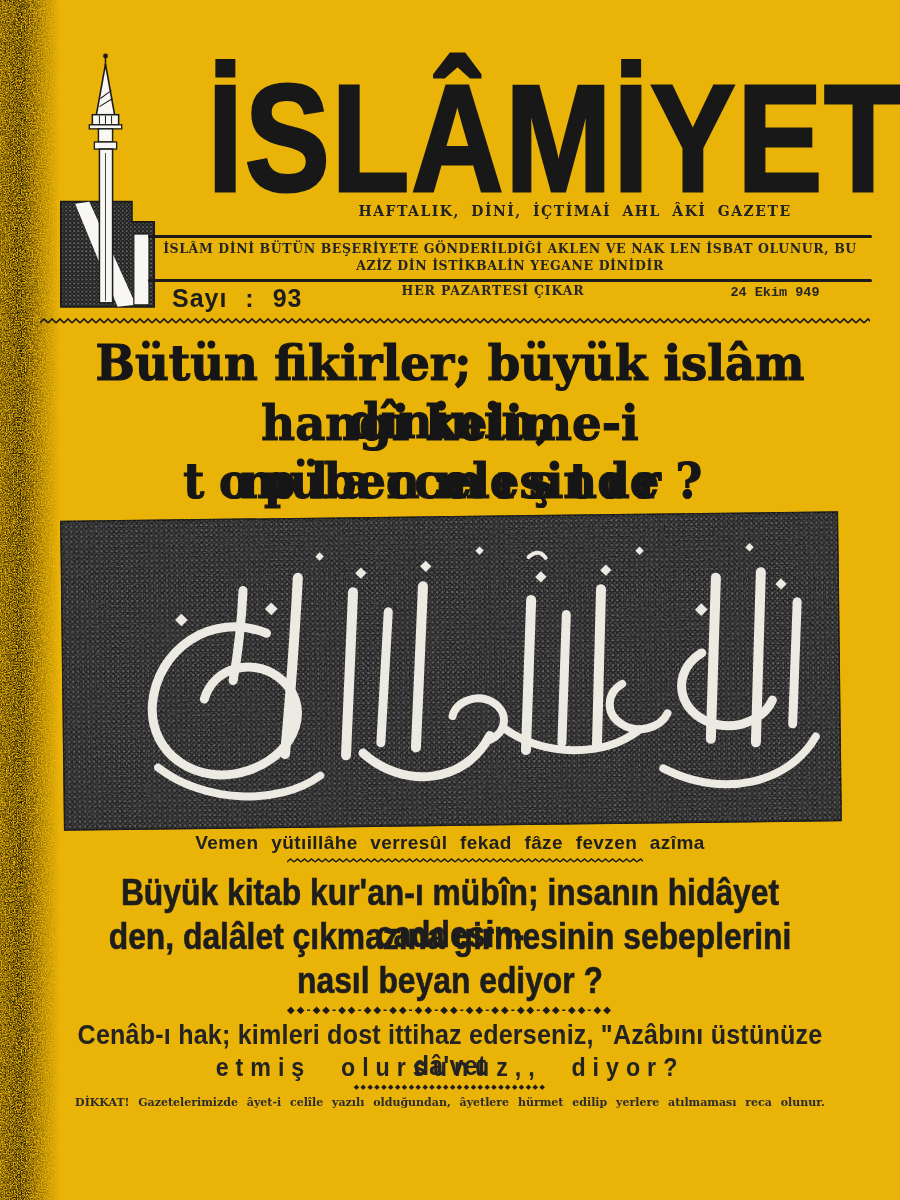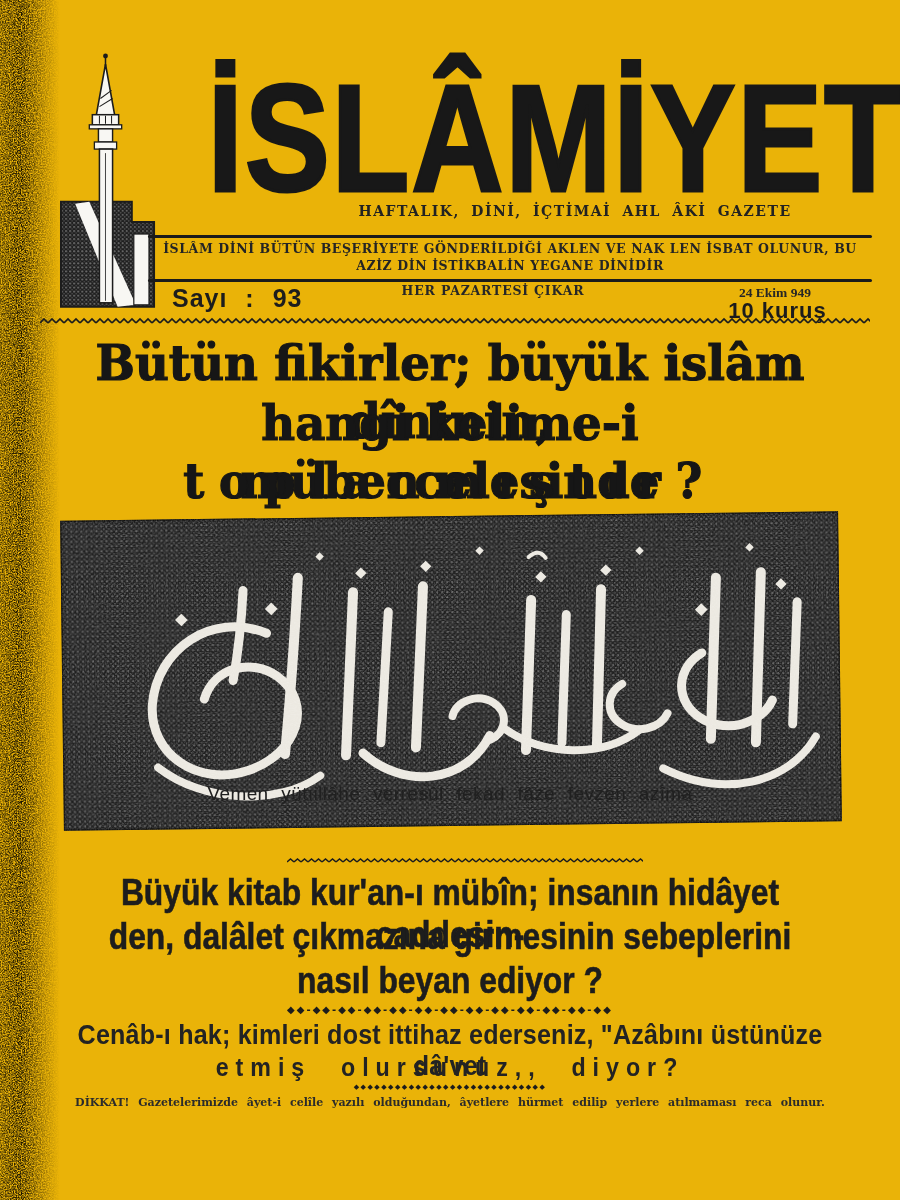--- a/index.html
+++ b/index.html
@@ -49,21 +49,21 @@
     left:318px; top:283px; width:350px; text-align:center;
     font-family:"DejaVu Serif", serif; font-weight:bold;
     font-size:12.5px; letter-spacing:.8px; color:#272727;
   }
   .editor {
     left:295px; top:299px; width:420px; text-align:center;
     font-size:16.5px; font-weight:bold; letter-spacing:.5px; color:#1f1f1f;
   }
   .issue-date {
     left:690px; top:285px; width:170px; text-align:center;
-    font-family:Liberation Serif, serif; font-weight:bold; font-size:13.5px; color:#262626;
+    font-family:Liberation Mono, monospace; font-weight:bold; font-size:13.5px; color:#262626;
   }
   .price {
     left:690px; top:298px; width:175px; text-align:center;
     font-size:22px; font-weight:bold; letter-spacing:1px; color:#1c1c1c;
   }
 
   .wavy { height:8px; }
   .wavy1 { left:40px; top:317px; width:830px; }
 
   .headline {
@@ -72,22 +72,22 @@
     -webkit-text-stroke:1.2px #161616;
     transform:scaleX(.95); transform-origin:center;
   }
   .headline1 { top:334px; font-size:49px; }
   .headline2 { top:394px; font-size:49px; }
   .headline3 { top:453px; font-size:48px; letter-spacing:.32em; }
 
   .calligraphy { left:62px; top:516px; width:778px; height:310px; transform:rotate(-.7deg); }
 
   .caption {
-    left:30px; top:783px; width:840px; text-align:center;
-    font-size:19px; font-weight:normal; letter-spacing:.4px; word-spacing:7px; color:#202020;
+    left:30px; top:832px; width:840px; text-align:center;
+    font-size:19px; font-weight:bold; letter-spacing:.4px; word-spacing:7px; color:#202020;
   }
   .wavy2 { left:287px; top:857px; width:356px; }
 
   .subheadline {
     left:30px; width:840px; text-align:center;
     font-size:37px; font-weight:bold; color:#1d1d1d;
     -webkit-text-stroke:.6px #1d1d1d;
     transform:scaleX(.86); transform-origin:center;
   }
   .subheadline1 { top:872px; }
@@ -169,21 +169,20 @@
   <div class="abs masthead-subtitle">HAFTALIK, DİNİ, İÇTİMAİ  AHL ÂKİ  GAZETE</div>
 
   <div class="abs rule rule1"></div>
   <div class="abs slogan slogan1">İSLÂM DİNİ BÜTÜN BEŞERİYETE GÖNDERİLDİĞİ AKLEN VE NAK LEN İSBAT OLUNUR, BU</div>
   <div class="abs slogan slogan2">AZİZ DİN İSTİKBALİN  YEGANE DİNİDİR</div>
   <div class="abs rule rule2"></div>
 
   <div class="abs issue-number">Sayı :  93</div>
   <div class="abs schedule">HER PAZARTESİ ÇIKAR</div>
   <div class="abs issue-date">24 Ekim 949</div>
-  <div class="abs price">10 kuruş</div>
 
   <svg class="abs wavy wavy1">
     <defs>
       <pattern id="zz1" width="8" height="8" patternUnits="userSpaceOnUse">
         <path d="M0 6 L4 2 L8 6" stroke="#1c1c1c" fill="none" stroke-width="1.7"></path>
       </pattern>
     </defs>
     <rect width="830" height="8" fill="url(#zz1)"></rect>
   </svg>
 

